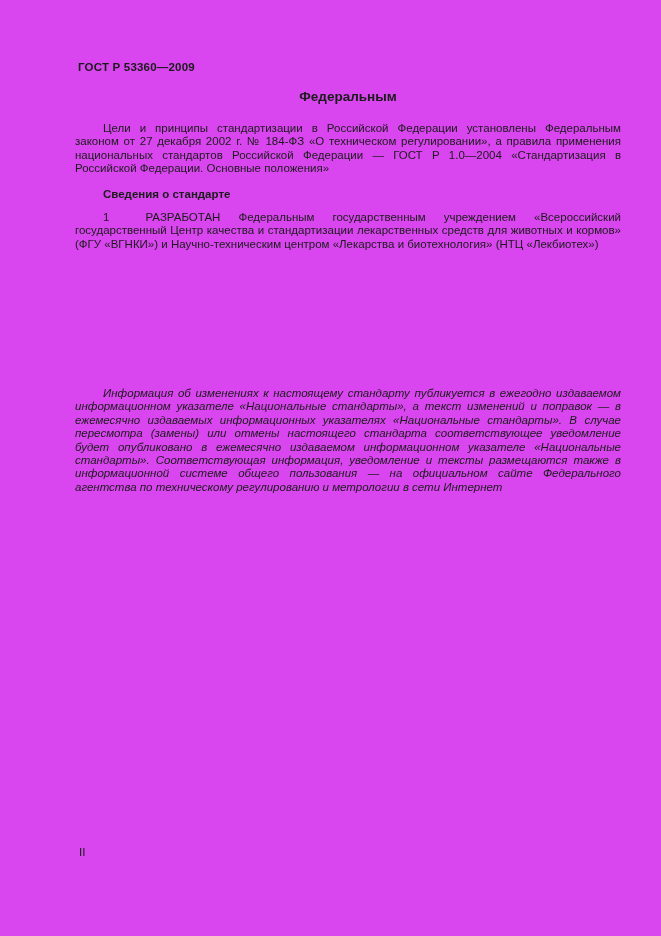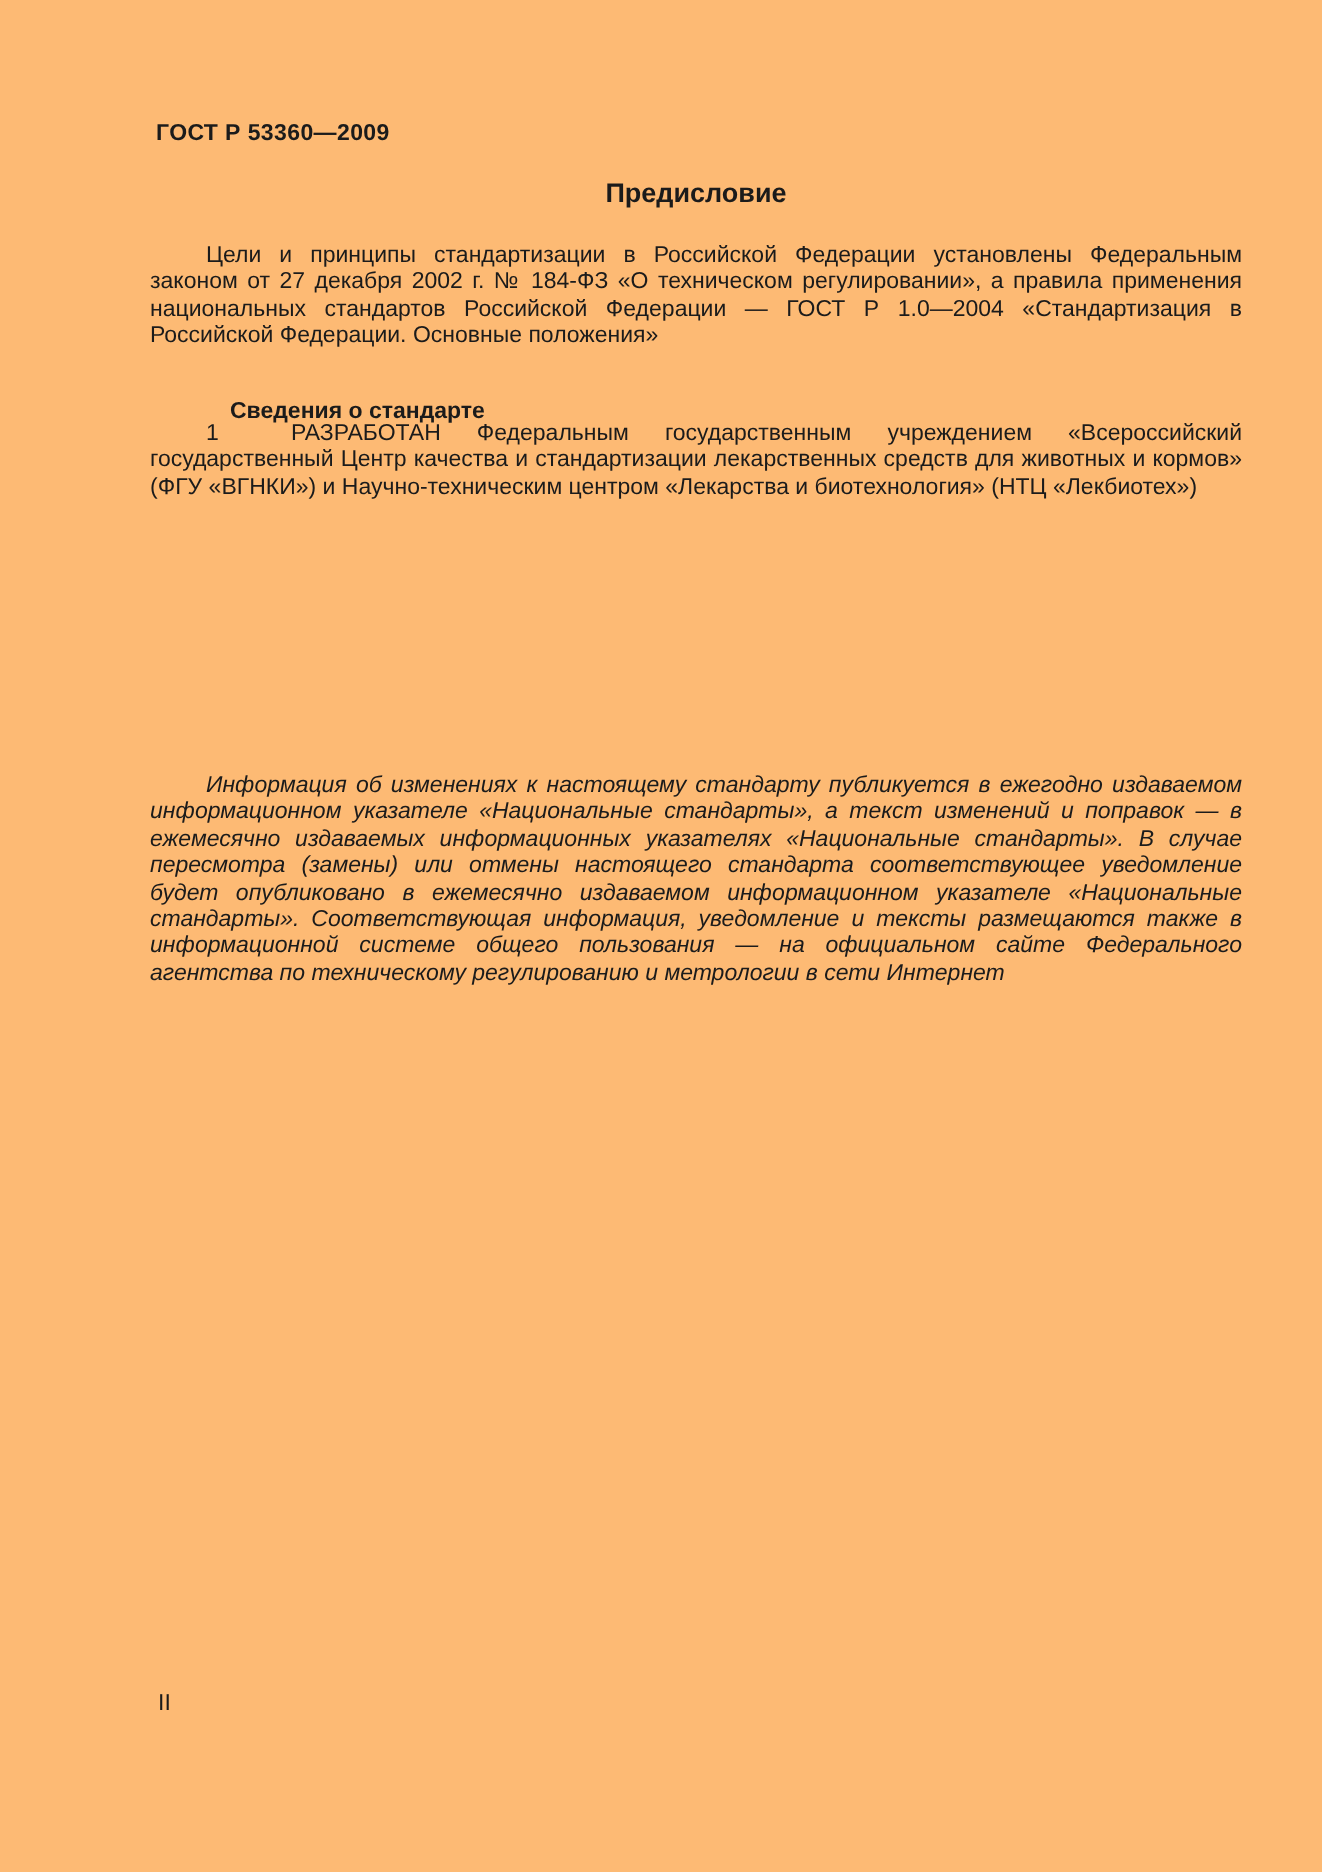--- a/index.html
+++ b/index.html
@@ -5,21 +5,21 @@
   * { box-sizing: border-box; }
   html, body {
     margin: 0;
     padding: 0;
     background: #ffffff;
   }
   .page {
     position: relative;
     width: 661px;
     height: 936px;
-    background: #fdba74;
+    background: #d946ef;
     font-family: "Liberation Sans", sans-serif;
     color: #1b1b1b;
     overflow: hidden;
   }
   .doc-code {
     position: absolute;
     left: 78px;
     top: 61px;
     font-size: 11.5px;
     font-weight: bold;
@@ -44,21 +44,21 @@
     line-height: 13.4px;
     text-align: justify;
   }
   .indent { text-indent: 28px; }
   .intro { top: 122px; }
   .info-heading {
     position: absolute;
     left: 75px;
     top: 188px;
     width: 546px;
-    margin: 12px;
+    margin: 0;
     font-size: 11.5px;
     font-weight: bold;
     text-indent: 28px;
   }
   .item-1 { top: 211px; }
   .item-2 { top: 264px; }
   .item-3 { top: 299px; }
   .item-4 { top: 339px; }
   .note {
     top: 387px;
@@ -81,21 +81,21 @@
     font-size: 11.5px;
   }
 </style>
 </head>
 <body>
 
 <div class="page">
 
   <div class="doc-code">ГОСТ Р 53360—2009</div>
 
-  <h1 class="title">Предисловие</h1>
+  <h1 class="title">Федеральным</h1>
 
   <p class="block indent intro">Цели и принципы стандартизации в Российской Федерации установлены Федеральным законом от 27 декабря 2002 г. № 184-ФЗ «О техническом регулировании», а правила применения национальных стандартов Российской Федерации — ГОСТ Р 1.0—2004 «Стандартизация в Российской Федерации. Основные положения»</p>
 
   <h2 class="info-heading">Сведения о стандарте</h2>
 
   <p class="block indent item-1">1&nbsp; РАЗРАБОТАН Федеральным государственным учреждением «Всероссийский государственный Центр качества и стандартизации лекарственных средств для животных и кормов» (ФГУ «ВГНКИ») и Научно-техническим центром «Лекарства и биотехнология» (НТЦ «Лекбиотех»)</p>
 
 
 
 

